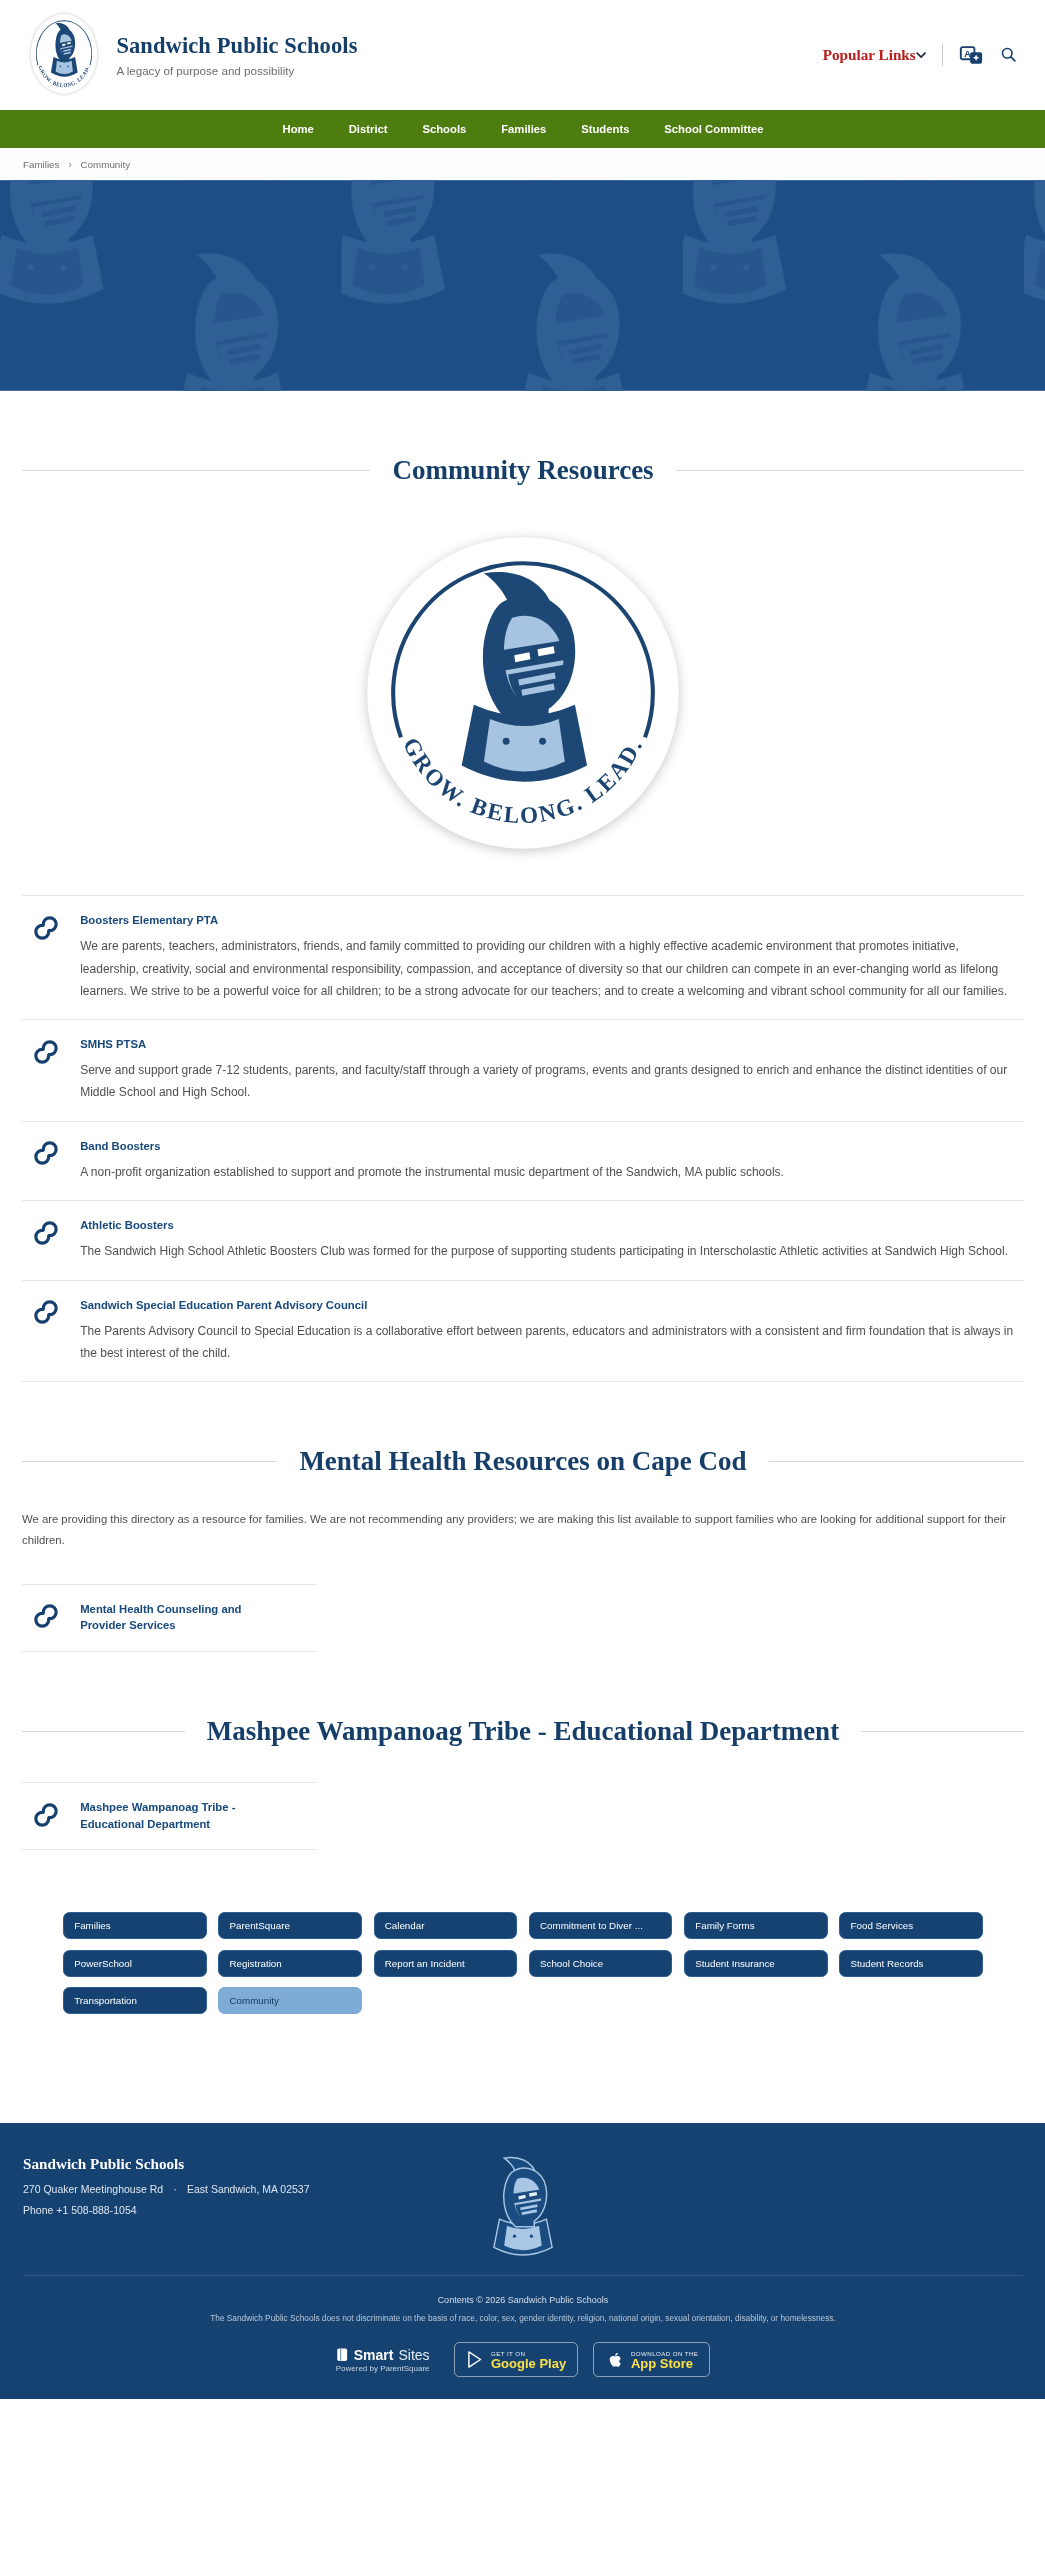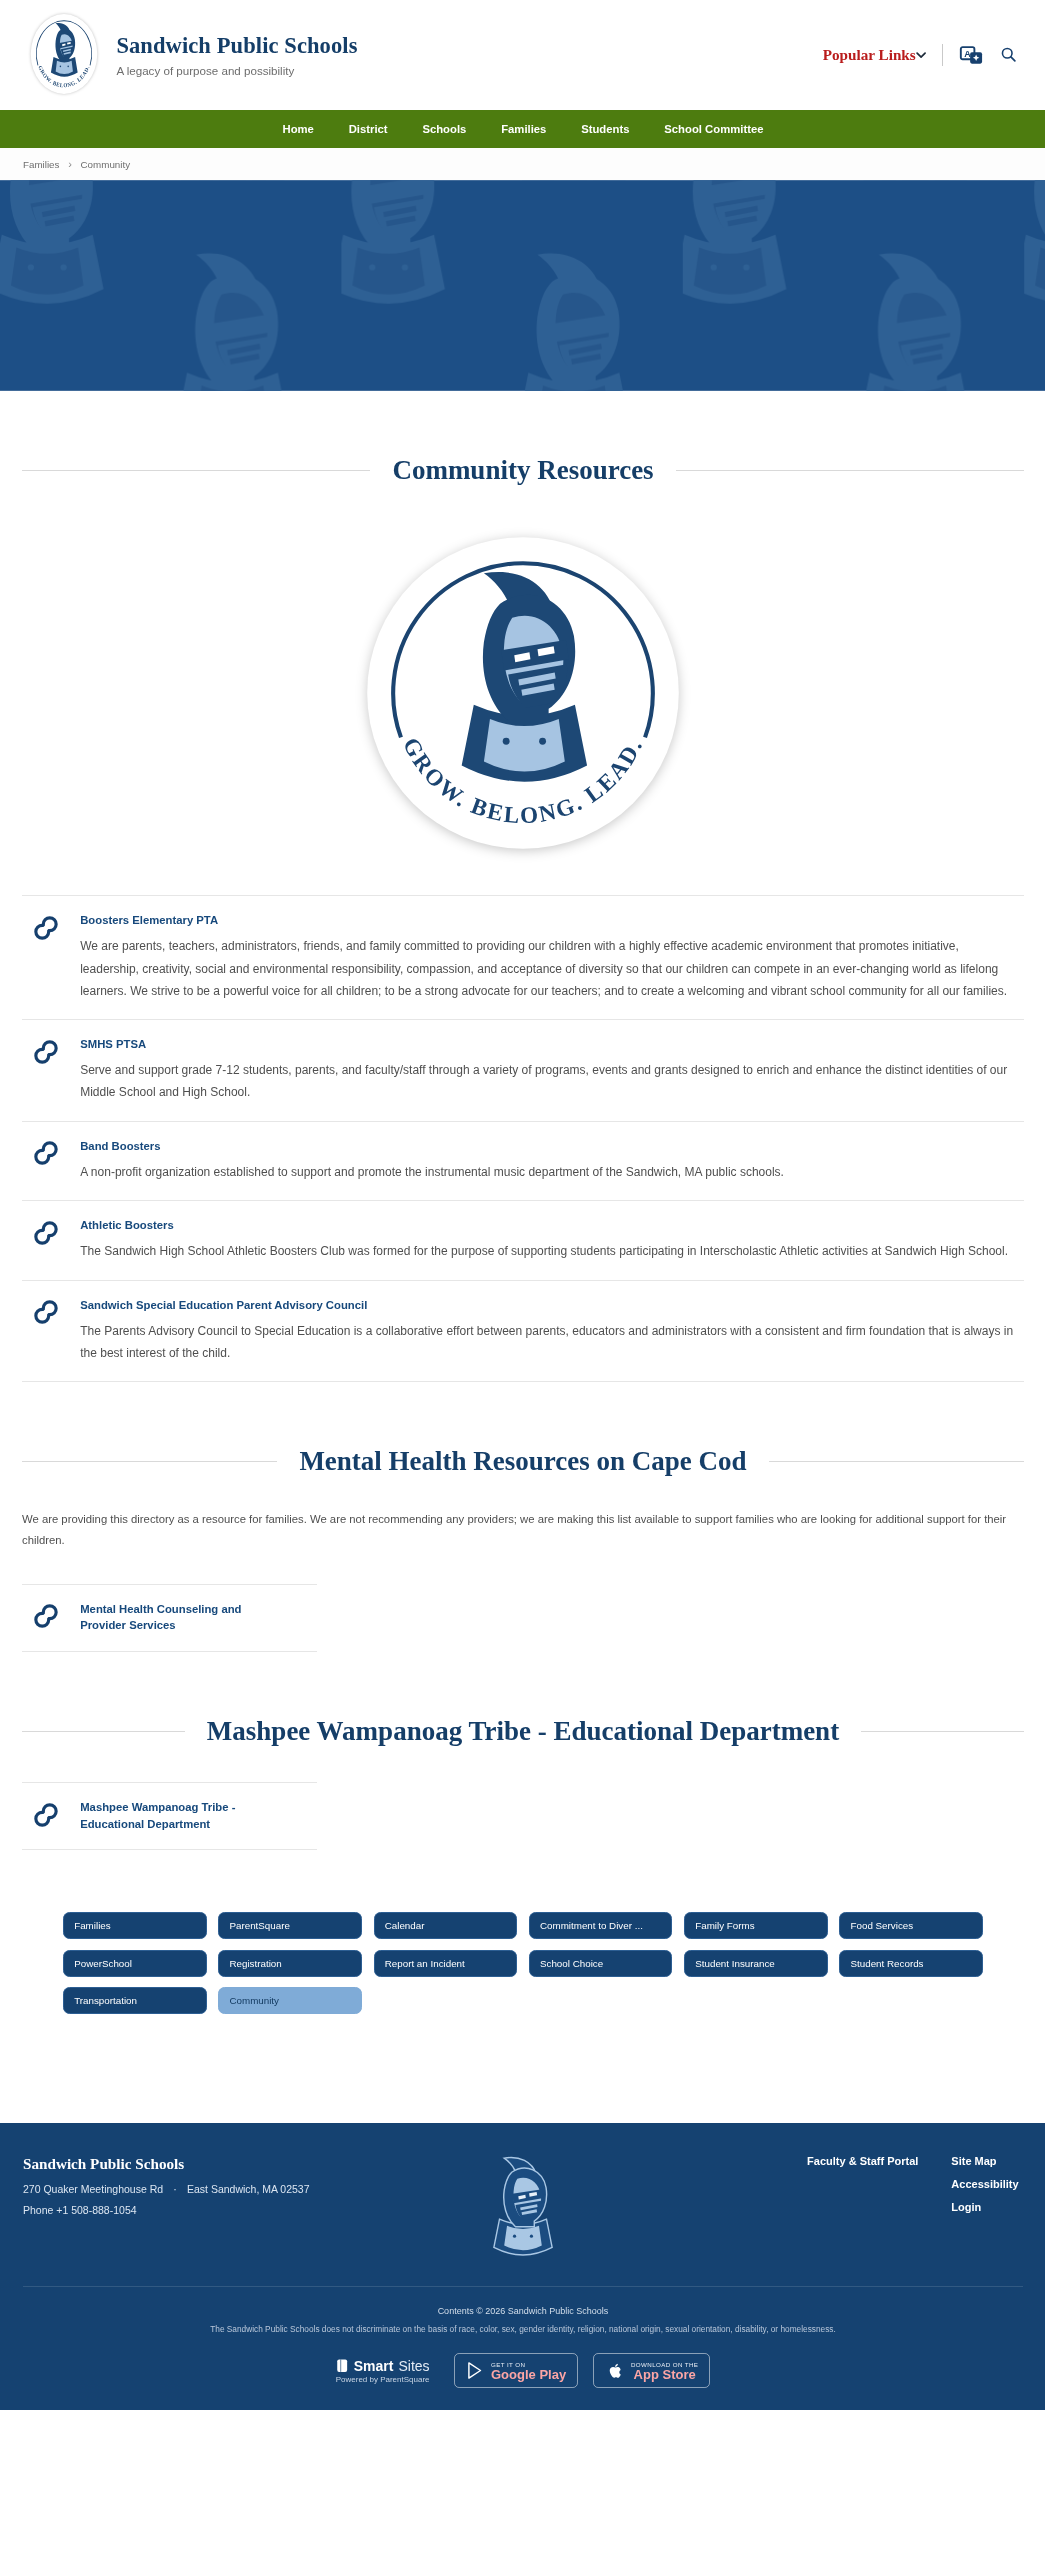--- a/index.html
+++ b/index.html
@@ -56,27 +56,27 @@
   .quick-link.active { background: #7fabd7; border-color: #7fabd7; color: #12395f; }
 
   
   .site-footer { background: #154271; color: #fff; padding: 32px 23px 22px; }
   .footer-top { display: grid; grid-template-columns: 1fr auto 1fr; align-items: start; }
   .footer-title { font-family: "Liberation Serif", serif; font-weight: 700; font-size: 15.2px; }
   .footer-addr { margin-top: 10.2px; font-size: 10.5px; color: #dce6f2; display: flex; gap: 10.2px; align-items: center; }
   .footer-phone { margin-top: 8.7px; font-size: 10.5px; color: #dce6f2; }
   .footer-links { display: flex; justify-content: flex-end; gap: 33px; padding-right: 4.4px; }
   .footer-links a { display: block; font-weight: 700; font-size: 11px; color: #fff; margin-bottom: 11px; }
-  .footer-bottom { margin-top: 25px; border-top: 0.7px solid rgba(255,255,255,.12); padding-top: 19px; text-align: center; }
+  .footer-bottom { margin-top: 14px; border-top: 0.7px solid rgba(255,255,255,.12); padding-top: 19px; text-align: center; }
   .copyright { font-size: 9px; color: #d4dfec; }
   .disclaimer { margin-top: 8.7px; font-size: 8.3px; color: #b9c7da; }
   .badges { margin-top: 19px; display: flex; justify-content: center; align-items: center; gap: 14.5px; }
   .store-badge { display: flex; align-items: center; gap: 7.3px; height: 35px; padding: 0 11px; border: 0.7px solid rgba(255,255,255,.5); border-radius: 5.1px; }
   .store-badge .b-top { font-size: 6.2px; letter-spacing: 0.4px; color: #e8eef6; text-align: left; }
-  .store-badge .b-main { font-size: 13px; font-weight: 700; color: #fca5a5; line-height: 1.05; text-align: center; }
+  .store-badge .b-main { font-size: 13px; font-weight: 700; color: #fde047; line-height: 1.05; text-align: left; }
   .smart-badge { text-align: center; margin-right: 10.2px; }
   .smart-row { display: flex; align-items: center; justify-content: center; gap: 5.1px; }
   .smart-bold { font-size: 14px; font-weight: 700; color: #fff; }
   .smart-light { font-size: 14px; font-weight: 300; color: #e3ebf5; }
   .smart-sub { font-size: 8px; color: #c7d4e4; margin-top: 1.5px; }
 
   .hidden-defs { position: absolute; width: 0; height: 0; overflow: hidden; }
 </style>
 </head>
 <body>
@@ -344,32 +344,20 @@
         <span>·</span>
         <span>East Sandwich, MA 02537</span>
       </div>
       <div class="footer-phone">Phone +1 508-888-1054</div>
     </div>
     <div>
       <svg width="94" height="104" viewBox="0 0 200 220" style="--kd:#1b4c80; --kl:#a9c7e4; --kw:#e8f0f8; --ks:#a9c7e4">
         <use href="#gKnight"></use>
       </svg>
     </div>
-    <div class="footer-links">
-      <div>
-
-      <a>Faculty &amp; Staff Portal</a>
-        </div>
-      <div>
-
-      <a>Site Map</a>
-          <a>Accessibility</a>
-          <a>Login</a>
-        </div>
-    </div>
   </div>
 
   <div class="footer-bottom">
     <div class="copyright">Contents © 2026 Sandwich Public Schools</div>
     <div class="disclaimer">The Sandwich Public Schools does not discriminate on the basis of race, color, sex, gender identity, religion, national origin, sexual orientation, disability, or homelessness.</div>
     <div class="badges">
       <a class="smart-badge">
         <span class="smart-row">
           <svg width="13" height="16" viewBox="0 0 21 24">
             <rect x="2" y="1.5" width="16" height="20" rx="3" fill="#fff"></rect>

